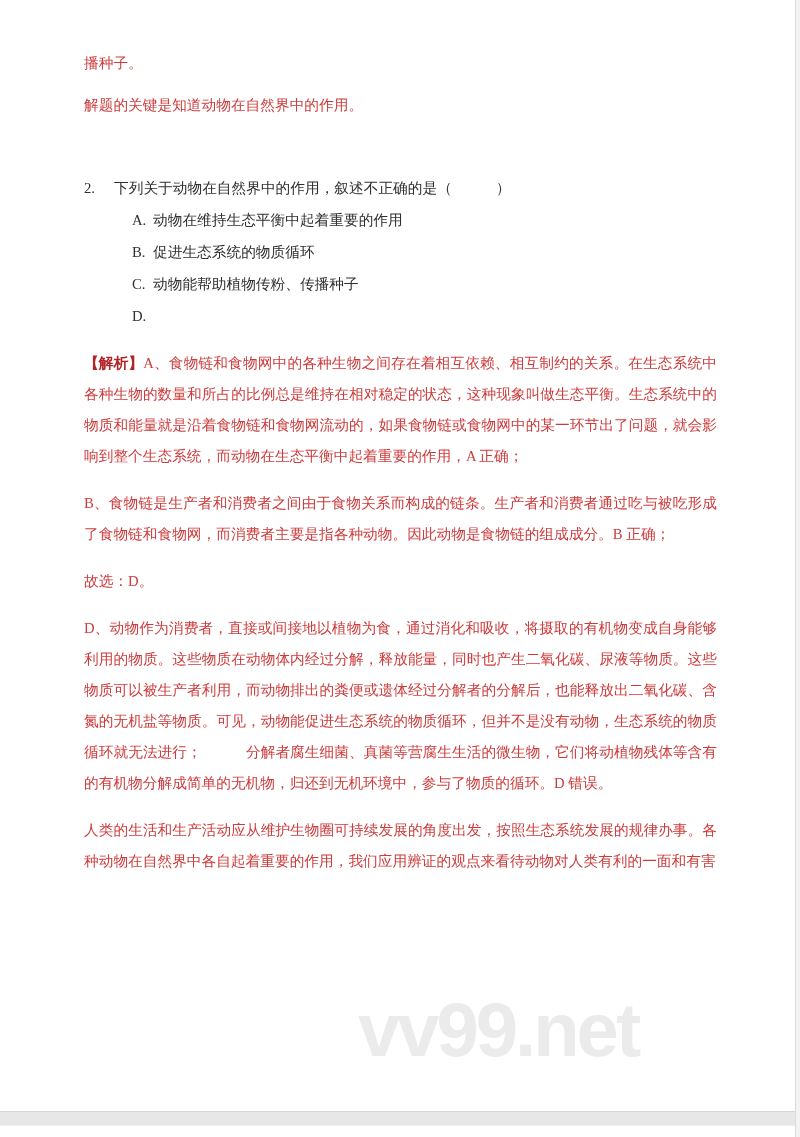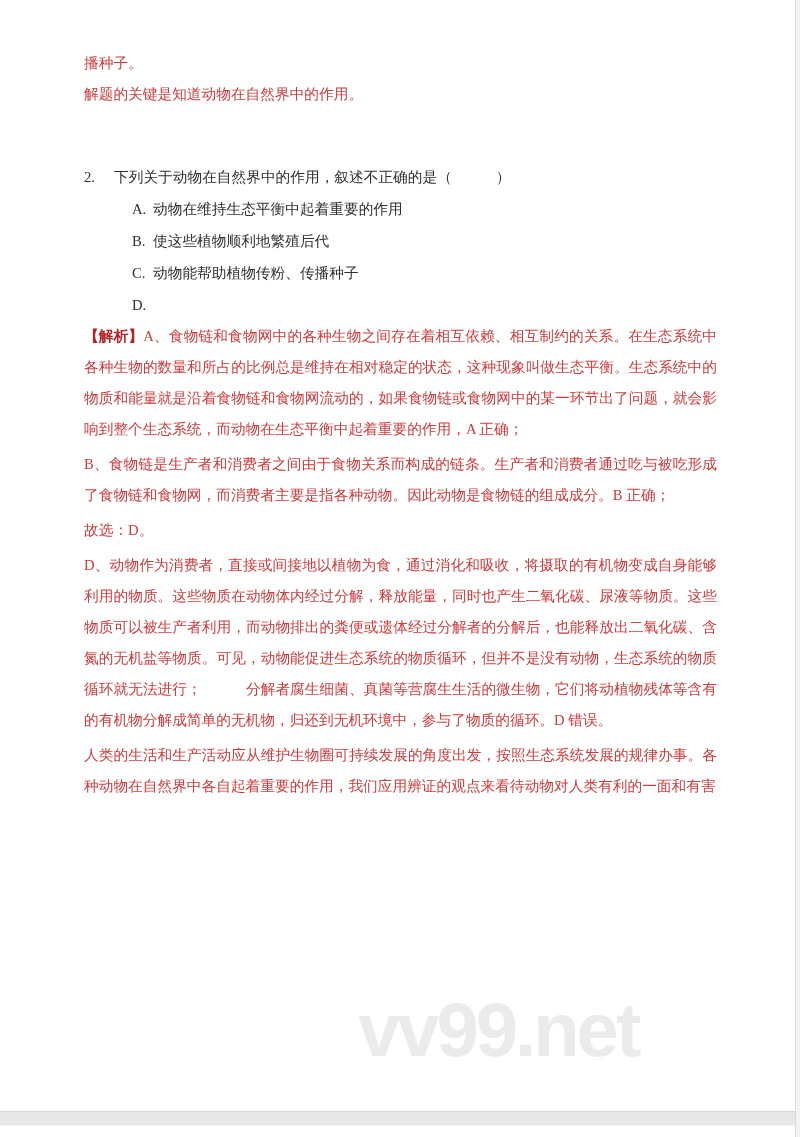--- a/index.html
+++ b/index.html
@@ -27,31 +27,31 @@
     user-select:none;
   }
 
   .content{position:absolute;left:84px;top:48px;width:633px;}
 
   .line{margin:0;font-size:14.7px;line-height:31px;}
   .red{color:var(--red,#cd3b3c);}
   .black{color:var(--black,#2f2f2f);}
   .bold-label{font-weight:bold;color:var(--red-bold,#b42327);}
 
-  .carry-1{}
+  .carry-1{margin-bottom:11px;}
   .carry-2{margin-bottom:52px;}
 
   .q-stem{display:flex;margin-bottom:1px;}
   .q-num{flex:none;width:30px;}
   .q-option{display:flex;padding-left:48px;margin-top:1px;}
   .q-letter{flex:none;width:21px;}
 
   .answer-line{margin-top:1px;}
 
-  .analysis p{margin:0 0 4px;text-align:justify;}
+  .analysis p{margin:16px 0 4px;text-align:justify;}
   .analysis p:last-child{margin-bottom:0;}
 </style>
 </head>
 <body>
 
 <div class="page">
 
   <div class="content">
 
     <p class="line red carry-1">播种子。</p>
@@ -61,21 +61,21 @@
       <div class="line q-stem">
         <span class="q-num">2.</span>
         <span>下列关于动物在自然界中的作用，叙述不正确的是（　　　）</span>
       </div>
       <div class="line q-option">
         <span class="q-letter">A.</span>
         <span>动物在维持生态平衡中起着重要的作用</span>
       </div>
       <div class="line q-option">
         <span class="q-letter">B.</span>
-        <span>使这些植物顺利地繁殖后代</span>
+        <span>促进生态系统的物质循环</span>
       </div>
       <div class="line q-option">
         <span class="q-letter">C.</span>
         <span>动物能帮助植物传粉、传播种子</span>
       </div>
       <div class="line q-option">
         <span class="q-letter">D.</span>
       </div>
     </div>
 

